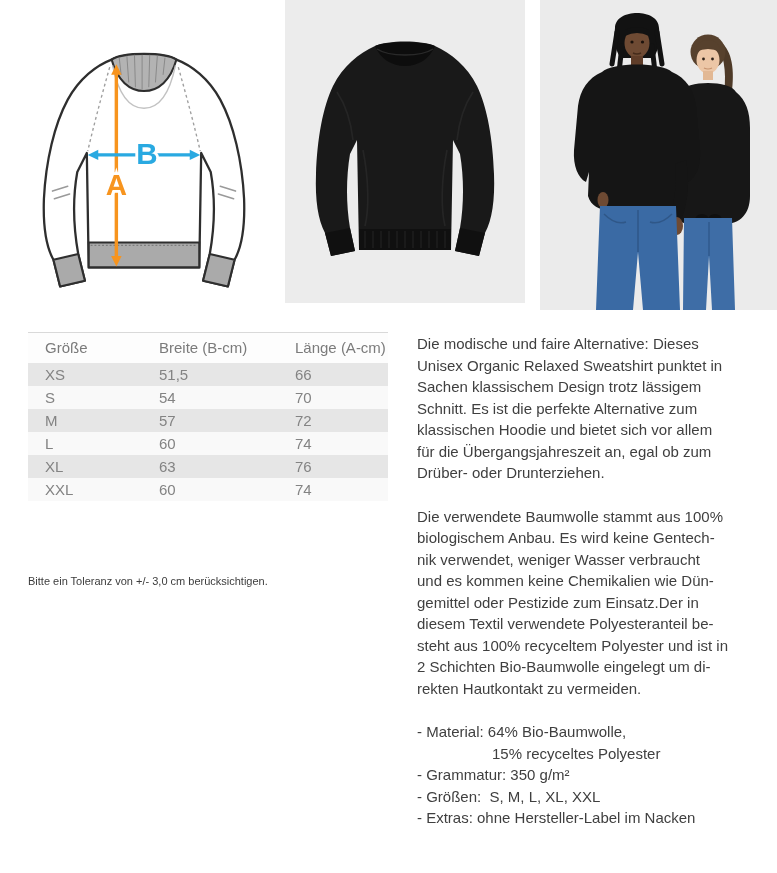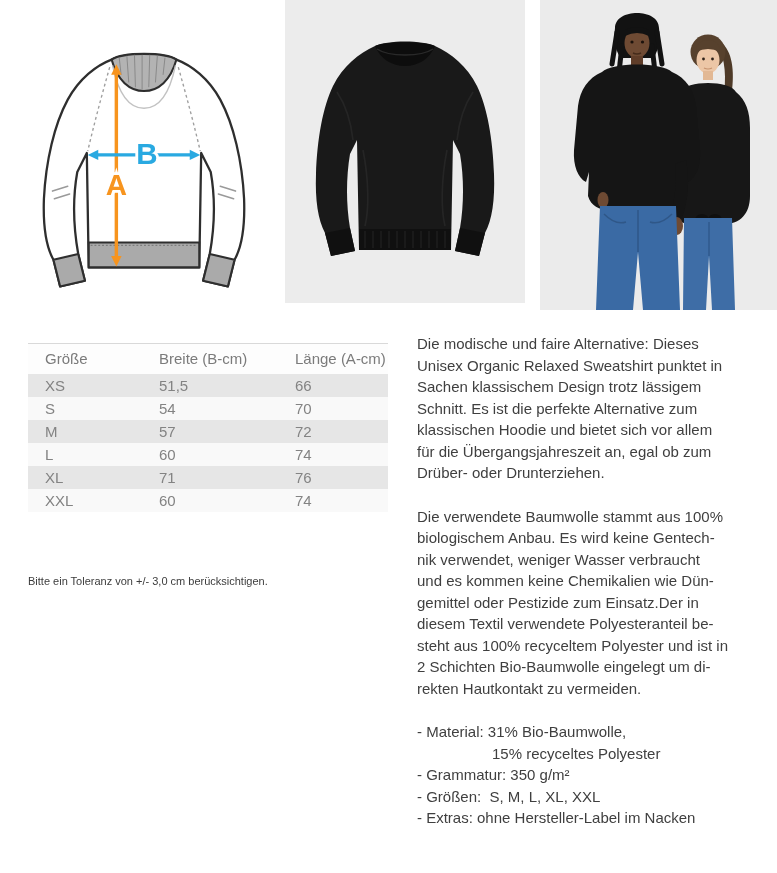--- a/index.html
+++ b/index.html
@@ -7,21 +7,21 @@
   body { font-family:"Liberation Sans", sans-serif; }
   .page { position:relative; width:777px; height:873px; background:#ffffff; overflow:hidden; }
 
   
   .diagram-box   { position:absolute; left:8;  top:10px; left:8px; width:272px; height:305px; }
   .photo-box     { position:absolute; left:285px; top:0; width:240px; height:303px; }
   .models-box    { position:absolute; left:540px; top:0; width:237px; height:310px; }
   .diagram-box svg, .photo-box svg, .models-box svg { display:block; width:100%; height:100%; }
 
   
-  .size-table-wrap { position:absolute; left:28px; top:343px; width:360px; }
+  .size-table-wrap { position:absolute; left:28px; top:332px; width:360px; }
   table.size-table { width:360px; border-collapse:collapse; table-layout:fixed;
                      border-top:1px solid #d9d9d9; font-size:15px; }
   table.size-table th { text-align:left; font-weight:400; color:#7b7b7b; height:30px;
                         background:#fdfdfd; }
   table.size-table td { color:#838383; height:23px; }
   table.size-table th, table.size-table td { padding-left:17px; vertical-align:middle; }
   table.size-table tbody tr:nth-child(odd)  { background:#e6e6e6; }
   table.size-table tbody tr:nth-child(even) { background:#f9f9f9; }
   .col-size   { width:114px; }
   .col-width  { width:136px; }
@@ -237,21 +237,21 @@
           <td>57</td>
           <td>72</td>
         </tr>
         <tr>
           <td>L</td>
           <td>60</td>
           <td>74</td>
         </tr>
         <tr>
           <td>XL</td>
-          <td>71</td>
+          <td>63</td>
           <td>76</td>
         </tr>
         <tr>
           <td>XXL</td>
           <td>60</td>
           <td>74</td>
         </tr>
       </tbody>
     </table>
   </div>
@@ -269,21 +269,21 @@
     <div class="para">Die verwendete Baumwolle stammt aus 100%
 biologischem Anbau. Es wird keine Gentech-
 nik verwendet, weniger Wasser verbraucht
 und es kommen keine Chemikalien wie Dün-
 gemittel oder Pestizide zum Einsatz.Der in
 diesem Textil verwendete Polyesteranteil be-
 steht aus 100% recyceltem Polyester und ist in
 2 Schichten Bio-Baumwolle eingelegt um di-
 rekten Hautkontakt zu vermeiden.</div>
     <div class="specs">
-      <div class="spec-line">- Material: 31% Bio-Baumwolle,</div>
+      <div class="spec-line">- Material: 64% Bio-Baumwolle,</div>
       <div class="spec-line">                  15% recyceltes Polyester</div>
       <div class="spec-line">- Grammatur: 350 g/m²</div>
       <div class="spec-line">- Größen:  S, M, L, XL, XXL</div>
       <div class="spec-line">- Extras: ohne Hersteller-Label im Nacken</div>
     </div>
   </div>
 
 </div>
 
 </body></html>

